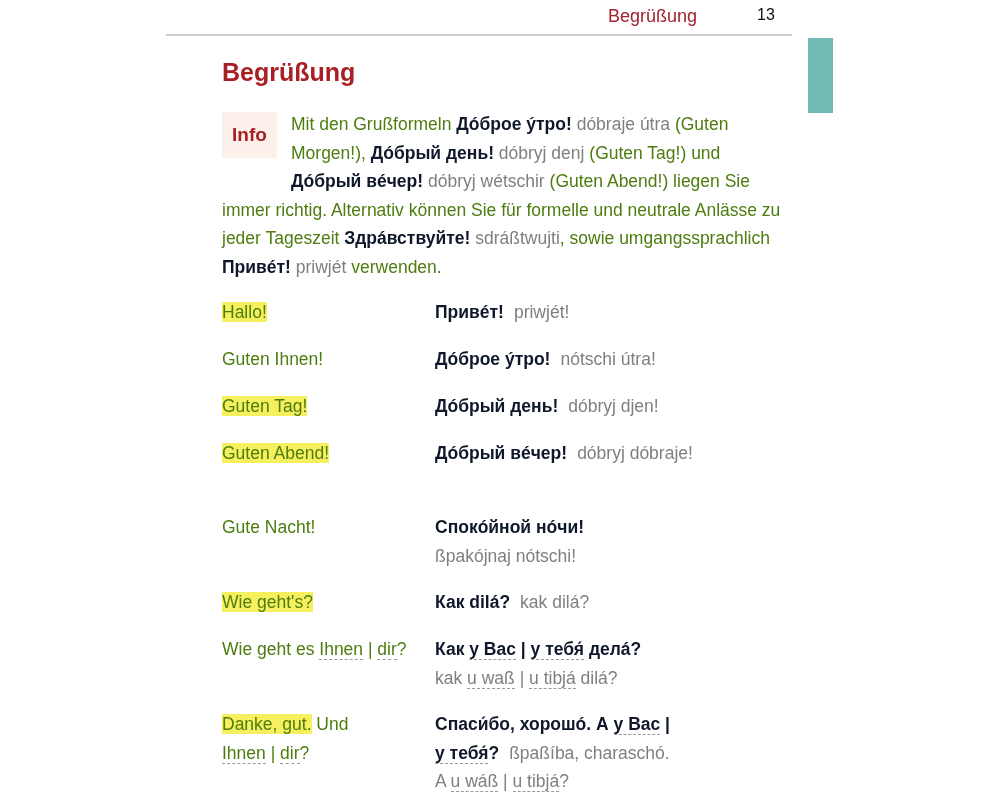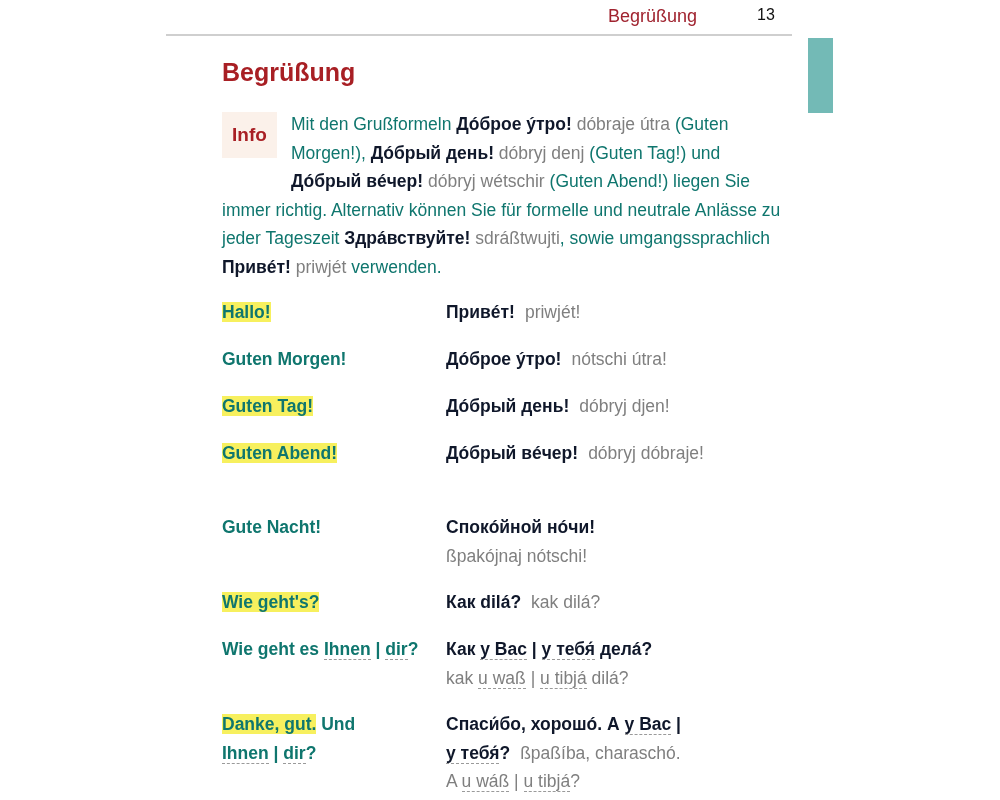--- a/index.html
+++ b/index.html
@@ -30,28 +30,28 @@
       position: absolute; left: 222px; top: 110px; width: 570px;
       font-size: 17.5px; line-height: 28.5px;
     }
     .info-badge {
       float: left; width: 55px; height: 46px; margin: 2px 14px 17px 0;
       background: #fbf1ea; color: #a81f24; font-weight: bold; font-size: 19px;
       display: flex; align-items: center; justify-content: center;
     }
     .ru { color: #0f172a; font-weight: bold; }
     .tr { color: #7f7f7f; text-align: center; }
-    .de { color: #0f766e; }
+    .de { color: #4d7c0f; }
     .hl { background: #f7f05e; }
     .dotted { border-bottom: 1px dashed #9a9a9a; padding-bottom: 0; }
 
     .phrases { position: absolute; left: 222px; top: 298px; width: 580px; }
     .row { position: absolute; left: 0; width: 580px; font-size: 17.5px; line-height: 28.5px; }
-    .row .de-col { position: absolute; left: 0; top: 0; width: 220px; font-weight: bold; }
-    .row .ru-col { position: absolute; left: 224px; top: 0; width: 340px; }
+    .row .de-col { position: absolute; left: 0; top: 0; width: 220px; }
+    .row .ru-col { position: absolute; left: 213px; top: 0; width: 340px; }
     .gap { display: inline-block; width: 10px; }
   </style>
 </head>
 <body>
 
 <div class="running-head">
   <span class="running-title">Begrüßung</span>
   <span class="page-number">13</span>
   <div class="head-rule"></div>
 </div>
@@ -63,21 +63,21 @@
   <div class="info-badge">Info</div>
   <span id="info-text"><span class="de">Mit den Grußformeln </span><span class="ru">Дóброе ýтро!</span><span class="tr"> dóbraje útra </span><span class="de">(Guten Morgen!), </span><span class="ru">Дóбрый день!</span><span class="tr"> dóbryj denj </span><span class="de">(Guten Tag!) und </span><span class="ru">Дóбрый вéчер!</span><span class="tr"> dóbryj wétschir </span><span class="de">(Guten Abend!) liegen Sie immer richtig. Alternativ können Sie für formelle und neutrale Anlässe zu jeder Tageszeit </span><span class="ru">Здрáвствуйте!</span><span class="tr"> sdráßtwujti</span><span class="de">, sowie umgangssprachlich </span><span class="ru">Привéт!</span><span class="tr"> priwjét </span><span class="de">verwenden.</span></span>
 </div>
 
 <div class="phrases" id="phrase-list">
     <div class="row" style="top: 0px;">
       <div class="de-col"><span class="de hl">Hallo!</span></div>
       <div class="ru-col"><span class="ru">Привéт!</span><span class="gap"></span><span class="tr">priwjét!</span></div>
     </div>
     <div class="row" style="top: 47px;">
-      <div class="de-col"><span class="de">Guten Morgen!</span></div>
+      <div class="de-col"><span class="de">Guten Ihnen!</span></div>
       <div class="ru-col"><span class="ru">Дóброе ýтро!</span><span class="gap"></span><span class="tr">nótschi útra!</span></div>
     </div>
     <div class="row" style="top: 94px;">
       <div class="de-col"><span class="de hl">Guten Tag!</span></div>
       <div class="ru-col"><span class="ru">Дóбрый день!</span><span class="gap"></span><span class="tr">dóbryj djen!</span></div>
     </div>
     <div class="row" style="top: 141px;">
       <div class="de-col"><span class="de hl">Guten Abend!</span></div>
       <div class="ru-col"><span class="ru">Дóбрый вéчер!</span><span class="gap"></span><span class="tr">dóbryj dóbraje!</span></div>
     </div>

